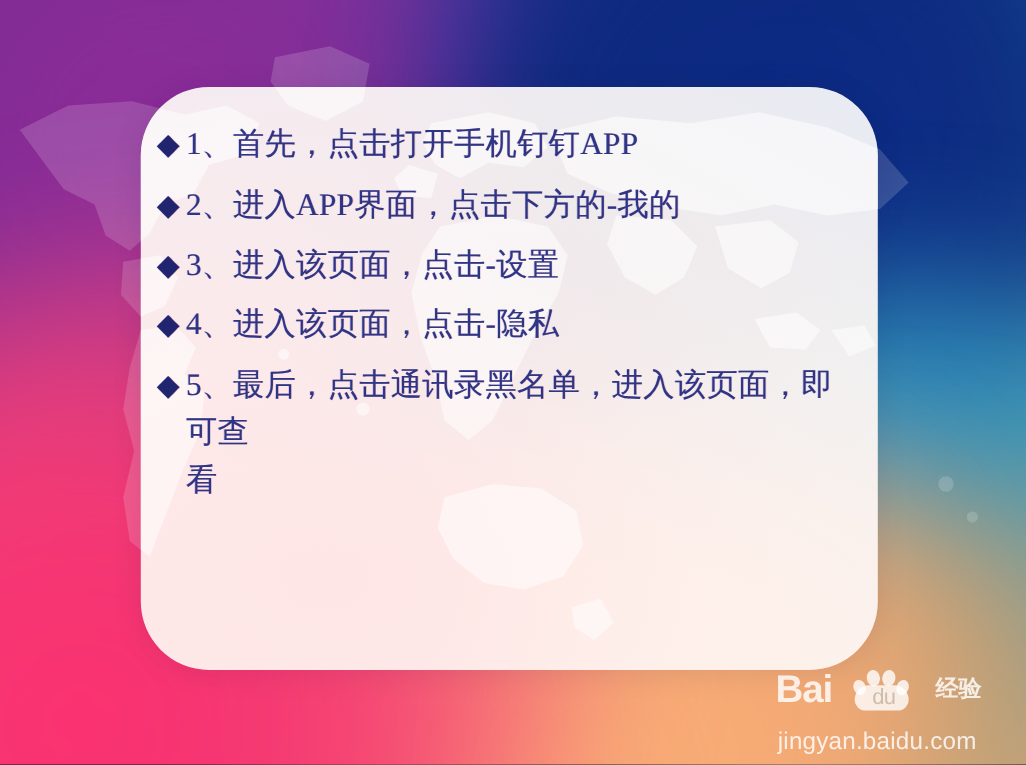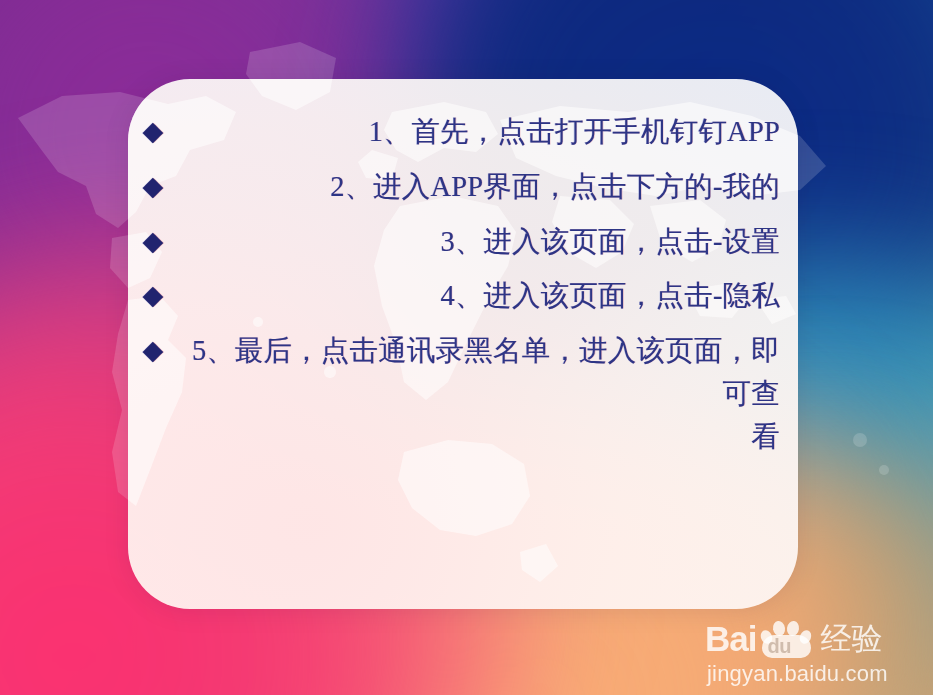--- a/index.html
+++ b/index.html
@@ -125,42 +125,41 @@
     line-height: 1;
     text-shadow: 0.6px 0 0 rgba(180,40,70,0.35), -0.6px 0 0 rgba(40,60,190,0.30);
   }
   .step-text {
     flex: 1 1 auto;
     font-size: 28.5px;
     color: #2d3585;
     letter-spacing: 0.2px;
     line-height: 1.50;
     text-shadow: 0.55px 0 0 rgba(200,60,90,0.30), -0.55px 0 0 rgba(40,70,200,0.28);
-    text-align: right;
   }
   .step-text .num {
     letter-spacing: 0;
   }
   .step-text .wrap-indent {
     display: block;
   }
 
   
   .watermark {
     position: absolute;
     right: 16px;
     bottom: 8px;
     width: 212px;
     text-align: left;
     pointer-events: none;
   }
   .wm-row {
     display: flex;
     align-items: center;
-    gap: 3px;
+    gap: 18px;
     height: 40px;
   }
   .wm-bai {
     font-family: "Liberation Sans", sans-serif;
     font-size: 35px;
     font-weight: bold;
     color: rgba(255,255,255,0.82);
     letter-spacing: -1px;
     line-height: 1;
   }
@@ -185,39 +184,40 @@
     border-radius: 26px 26px 20px 20px;
   }
   .wm-du {
     position: absolute;
     left: 8px;
     bottom: 1px;
     width: 42px;
     height: 22px;
     font-family: "Liberation Sans", sans-serif;
     font-size: 20px;
-    font-weight: bold;
+    font-weight: normal;
     color: rgba(205,185,170,0.95);
     line-height: 22px;
+    text-align: center;
     letter-spacing: -0.5px;
   }
   .wm-jingyan {
     font-family: "Liberation Sans", sans-serif;
-    font-size: 31px;
-    font-weight: normal;
+    font-size: 21px;
+    font-weight: bold;
     color: rgba(255,255,255,0.82);
     line-height: 1;
     margin-left: 4px;
   }
   .wm-url {
     font-family: "Liberation Sans", sans-serif;
     font-size: 22px;
     color: rgba(255,255,255,0.82);
     letter-spacing: 0.2px;
-    margin-top: 3px;
+    margin-top: 15px;
     margin-left: 2px;
   }
 </style>
 </head>
 <body>
 
 <div id="stage">
 
   <div class="bg-base"></div>
   <div class="bg-blob blob-magenta"></div>

